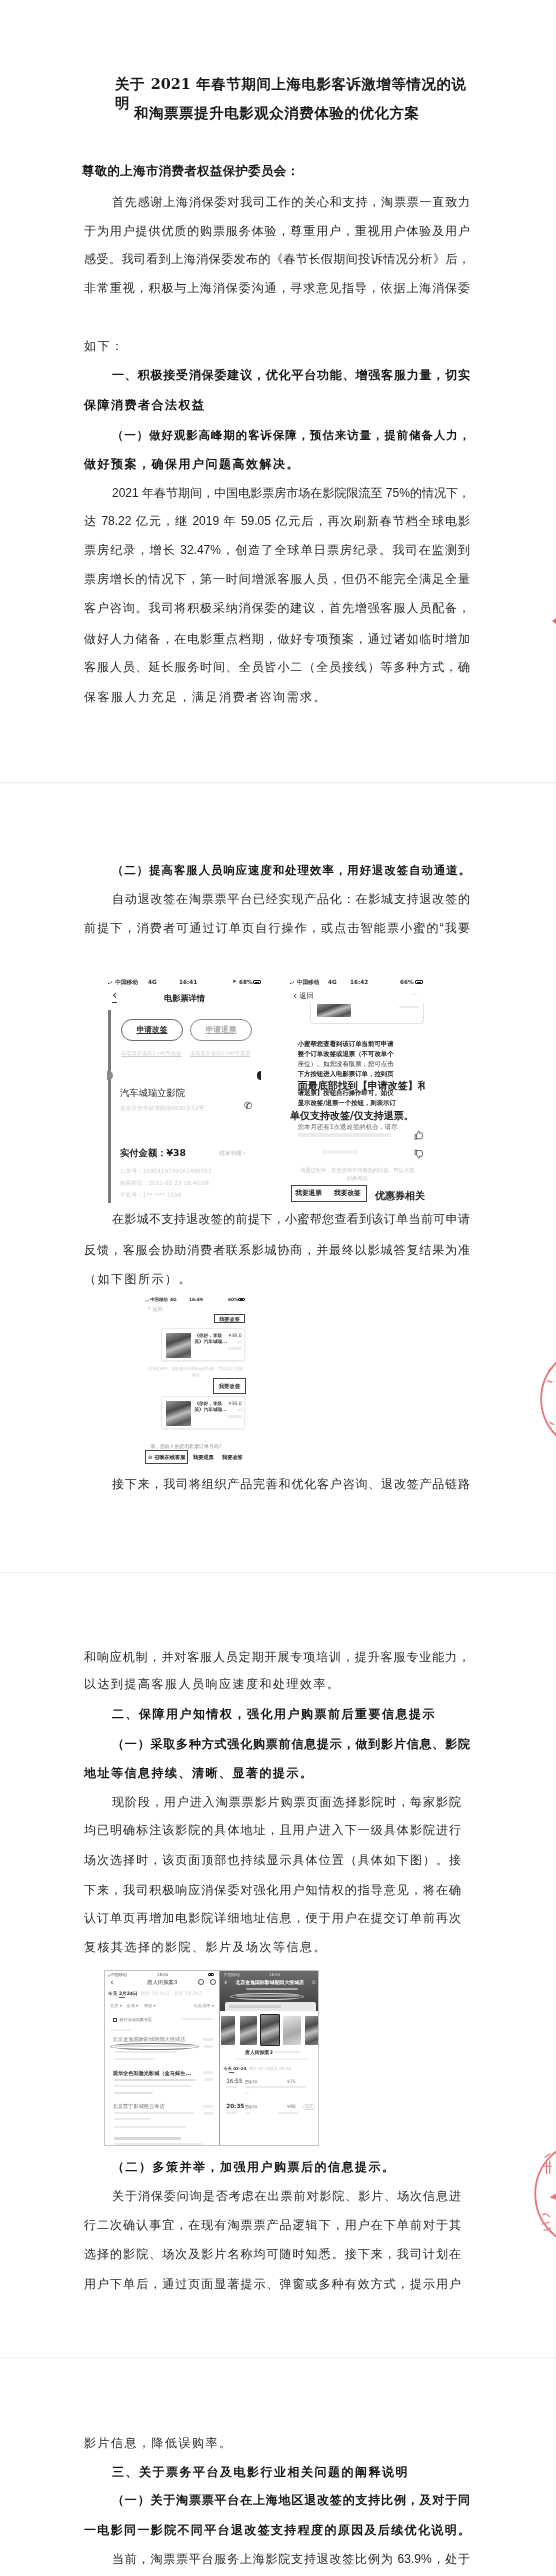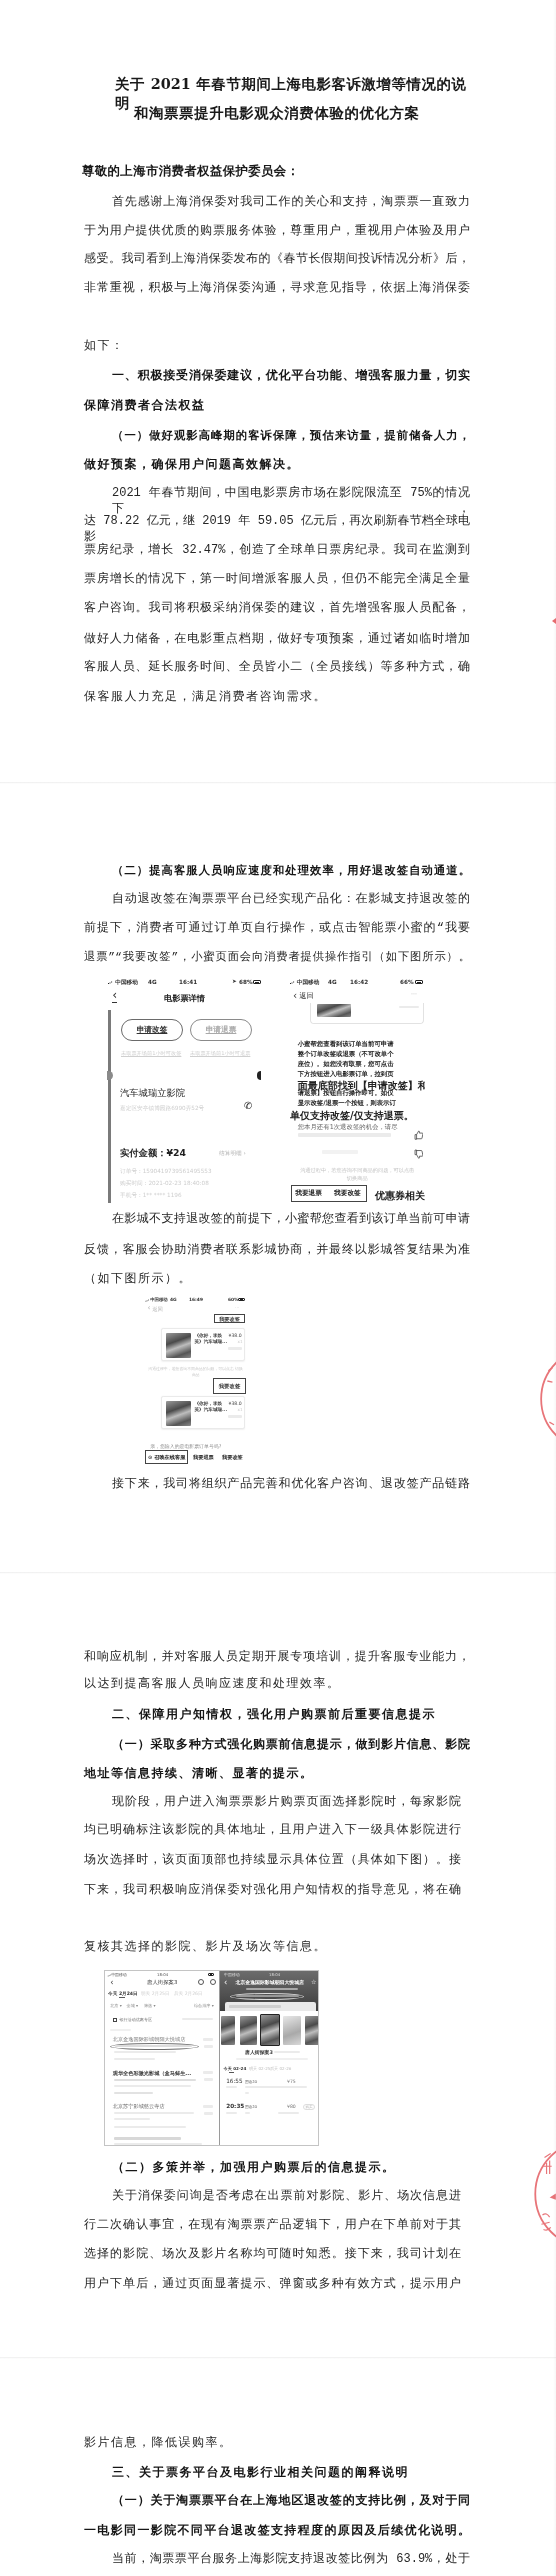--- a/index.html
+++ b/index.html
@@ -3,21 +3,21 @@
 <meta charset="utf-8">
 <style>
 *{box-sizing:border-box;margin:0;padding:0}
 html,body{width:556px;background:#fff}
 body{font-family:"DejaVu Serif","Liberation Serif",serif;color:#1f1f1f;overflow-x:hidden}
 #doc{position:relative;width:556px;height:3934px;background:#fff;overflow:hidden}
 .pgsep{position:absolute;left:0;width:556px;height:2.1px;background:linear-gradient(#ececec,#fafafa 60%,#fff)}
 .edge{position:absolute;top:0;left:553px;width:3.6px;height:3934px;background:linear-gradient(to right,rgba(0,0,0,0),rgba(0,0,0,0.045))}
 .ttl{position:absolute;height:18.5px;line-height:18.5px;font-size:14.4px;font-weight:bold;color:#1a1a1a;font-family:"DejaVu Serif","Liberation Serif",serif;text-align:justify;text-align-last:justify;white-space:normal}
 .sal{position:absolute;left:82px;top:165px;height:15.5px;line-height:15.5px;font-size:12.4px;font-weight:bold;letter-spacing:0.4px;white-space:nowrap;font-family:Liberation Mono, monospace;color:#1a1a1a}
-.ln{position:absolute;left:84px;width:386px;height:15.5px;line-height:15.5px;font-size:12px;color:#262626;font-family:Liberation Mono, monospace}
+.ln{position:absolute;left:84px;width:386px;height:15.5px;line-height:15.5px;font-size:12px;color:#262626;font-family:Liberation Sans, sans-serif}
 .ln.ind{left:112px;width:358px}
 .ln.nar{width:377px}
 .ln.ind.nar{width:349px}
 .ln.j{text-align:justify;text-align-last:justify}
 .ln.e{white-space:nowrap;letter-spacing:1.5px}
 .ln.b{font-weight:bold;font-family:"DejaVu Sans","Liberation Sans",sans-serif;color:#161616}
 .ln.tt{font-size:11.3px}
 
 .ph{position:absolute;background:#fff;overflow:hidden;font-family:"DejaVu Sans","Liberation Sans",sans-serif;color:#333;filter:grayscale(1)}
 .a{position:absolute;white-space:nowrap}
@@ -63,21 +63,20 @@
   <div class="ln j" style="top:543px">票房纪录，增长 32.47%，创造了全球单日票房纪录。我司在监测到</div>
   <div class="ln j" style="top:572px">票房增长的情况下，第一时间增派客服人员，但仍不能完全满足全量</div>
   <div class="ln j" style="top:601px">客户咨询。我司将积极采纳消保委的建议，首先增强客服人员配备，</div>
   <div class="ln j" style="top:632px">做好人力储备，在电影重点档期，做好专项预案，通过诸如临时增加</div>
   <div class="ln j" style="top:660px">客服人员、延长服务时间、全员皆小二（全员接线）等多种方式，确</div>
   <div class="ln e" style="top:690px">保客服人力充足，满足消费者咨询需求。</div>
 
   <div class="ln ind j b tt" style="top:863px">（二）提高客服人员响应速度和处理效率，用好退改签自动通道。</div>
   <div class="ln ind j" style="top:892px">自动退改签在淘票票平台已经实现产品化：在影城支持退改签的</div>
   <div class="ln j" style="top:921px">前提下，消费者可通过订单页自行操作，或点击智能票小蜜的“我要</div>
-  <div class="ln j tt" style="top:950px">退票”“我要改签”，小蜜页面会向消费者提供操作指引（如下图所示）。</div>
 
   <div class="ph" style="left:107px;top:978px;width:155px;height:225px">
     <span class="sigi" style="left:1px;top:2.1px"></span>
     <span class="a" style="left:8.2px;top:0.5px;font-size:5.7px;font-weight:bold">中国移动</span>
     <span class="a" style="left:41px;top:0.5px;font-size:5.7px;font-weight:bold">4G</span>
     <span class="a" style="left:72px;top:0.5px;font-size:5.7px;font-weight:bold">16:41</span>
     <span class="a" style="left:125px;top:0;font-size:5.7px">➤</span>
     <span class="a" style="left:132px;top:0.5px;font-size:5.7px;font-weight:bold">68%</span>
     <span class="bat" style="left:146px;top:2.1px"></span>
     <span class="a" style="left:5.2px;top:11.3px;font-size:12.4px;line-height:12.4px;border-bottom:0.5px solid #333">‹</span>
@@ -85,21 +84,21 @@
     <div class="a" style="left:1px;top:32px;width:2.6px;height:193px;background:#7a7a7a"></div>
     <div class="pill" style="left:14px;top:41px;width:62px;color:#333">申请改签</div>
     <div class="pill" style="left:83px;top:41px;width:62px;color:#a9a9a9;border-color:#8a8a8a">申请退票</div>
     <div class="a" style="left:14px;top:72px;width:61px;font-size:5.2px;line-height:7.7px;color:#cfcfcf;white-space:normal;text-decoration:underline">未取票开场前1小时可改签</div>
     <div class="a" style="left:83px;top:72px;width:61px;font-size:5.2px;line-height:7.7px;color:#cfcfcf;white-space:normal;text-decoration:underline">未取票开场前1小时可退票</div>
     <div class="a" style="left:0;top:93px;width:5.7px;height:8.8px;border-radius:0 4.6px 4.6px 0;background:#8a8a8a"></div>
     <div class="a" style="left:150px;top:93px;width:4.1px;height:8.8px;border-radius:4.6px 0 0 4.6px;background:#222"></div>
     <span class="a" style="left:13px;top:109px;font-size:9.3px;font-weight:normal;color:#1f1f1f">汽车城瑞立影院</span>
     <div class="a" style="left:13px;top:127px;width:98px;font-size:5.7px;line-height:7.7px;color:#cdcdcd;white-space:normal">嘉定区安亭镇博园路6990弄52号</div>
     <span class="a" style="left:137px;top:122px;font-size:9.8px;color:#222">✆</span>
-    <span class="a" style="left:13px;top:169px;font-size:9.3px;font-weight:bold;color:#1f1f1f">实付金额：¥24</span>
+    <span class="a" style="left:13px;top:169px;font-size:9.3px;font-weight:bold;color:#1f1f1f">实付金额：¥38</span>
     <span class="a" style="left:112px;top:172px;font-size:5.7px;color:#b3b3b3">结算明细 ›</span>
     <span class="a" style="left:13px;top:190px;font-size:5.7px;color:#cdcdcd">订单号：1590419739561495553</span>
     <span class="a" style="left:13px;top:202px;font-size:5.7px;color:#cdcdcd">购买时间：2021-02-23 18:40:08</span>
     <span class="a" style="left:13px;top:214px;font-size:5.7px;color:#cdcdcd">手机号：1** **** 1196</span>
   </div>
 
   <div class="ph" style="left:290px;top:978px;width:135px;height:225px">
     <span class="sigi" style="left:0;top:2.1px"></span>
     <span class="a" style="left:6.7px;top:0.5px;font-size:5.7px;font-weight:bold">中国移动</span>
     <span class="a" style="left:38px;top:0.5px;font-size:5.7px;font-weight:bold">4G</span>
@@ -108,21 +107,21 @@
     <span class="bat" style="left:125px;top:2.1px"></span>
     <span class="a" style="left:3.1px;top:11.3px;font-size:10.3px;line-height:12.4px">‹</span>
     <span class="a" style="left:9.3px;top:13.4px;font-size:7.2px;color:#333">返回</span>
     <span class="a" style="left:121px;top:12.4px;font-size:6.2px;color:#aaa">···</span>
     <div class="a" style="left:19.6px;top:25px;width:114px;height:21px;border:0.5px solid #e2e2e2;border-top:none;border-radius:0 0 4.1px 4.1px">
       <div class="poster" style="left:6.2px;top:1px;width:34px;height:13px"></div>
       <div class="fb" style="left:88px;top:3.1px;width:20.6px;height:2.1px"></div>
     </div>
     <span class="a" style="left:7.7px;top:62px;font-size:6.4px;font-weight:bold;color:#222">小蜜帮您查看到该订单当前可申请</span>
     <span class="a" style="left:7.7px;top:72px;font-size:6.4px;font-weight:bold;color:#222">整个订单改签或退票（不可改单个</span>
-    <span class="a" style="left:7.7px;top:82px;font-size:6.4px;font-weight:bold;color:#222">座位）。如您没有取票，您可点击</span>
+    <span class="a" style="left:7.7px;top:82px;font-size:6.4px;font-weight:normal;color:#222">座位）。如您没有取票，您可点击</span>
     <span class="a" style="left:7.7px;top:92px;font-size:6.4px;font-weight:bold;color:#222">下方按钮进入电影票订单，拉到页</span>
     <span class="a" style="left:7.7px;top:101px;font-size:10px;font-weight:bold;color:#222">面最底部找到【申请改签】和【申</span>
     <span class="a" style="left:7.7px;top:111px;font-size:6.4px;font-weight:bold;color:#222">请退票】按钮自行操作即可。如仅</span>
     <span class="a" style="left:7.7px;top:121px;font-size:6.4px;font-weight:bold;color:#222">显示改签/退票一个按钮，则表示订</span>
     <span class="a" style="left:0;top:131px;font-size:10px;font-weight:bold;color:#222">单仅支持改签/仅支持退票。</span>
     <span class="a" style="left:7.7px;top:145px;font-size:6.4px;color:#666">您本月还有1次退改签的机会，请尽</span>
     <div class="fb" style="left:7.7px;top:155px;width:93px;height:3.6px"></div>
     <div class="fb" style="left:32px;top:172px;width:36px;height:3.6px;background:#f2f2f2"></div>
     <svg class="a" style="left:124px;top:152px" width="9.3" height="10.3" viewBox="0 0 18 20">
         <path d="M2 9h3v9H2zM5 9l4-7c2 0 2 2 1.5 4H16c1 0 1.5 1 1.2 2l-1.7 8c-.2.8-.8 1-1.5 1H5" fill="none" stroke="#333" stroke-width="1.4"></path>
@@ -181,20 +180,21 @@
 
   <div class="ln e" style="top:1677px">以达到提高客服人员响应速度和处理效率。</div>
   <div class="ln j" style="top:1650px">和响应机制，并对客服人员定期开展专项培训，提升客服专业能力，</div>
   <div class="ln ind e b" style="top:1707px">二、保障用户知情权，强化用户购票前后重要信息提示</div>
   <div class="ln ind j b" style="top:1737px">（一）采取多种方式强化购票前信息提示，做到影片信息、影院</div>
   <div class="ln e b" style="top:1766px">地址等信息持续、清晰、显著的提示。</div>
   <div class="ln ind j nar" style="top:1795px">现阶段，用户进入淘票票影片购票页面选择影院时，每家影院</div>
   <div class="ln j nar" style="top:1823px">均已明确标注该影院的具体地址，且用户进入下一级具体影院进行</div>
   <div class="ln j nar" style="top:1853px">场次选择时，该页面顶部也持续显示具体位置（具体如下图）。接</div>
   <div class="ln j nar" style="top:1883px">下来，我司积极响应消保委对强化用户知情权的指导意见，将在确</div>
+  <div class="ln j nar" style="top:1911px">认订单页再增加电影院详细地址信息，便于用户在提交订单前再次</div>
   <div class="ln e" style="top:1940px">复核其选择的影院、影片及场次等信息。</div>
 
   <div class="ph" style="left:104px;top:1970px;width:215px;height:176px;border:0.5px solid #c4c4c4">
 
     <div class="a" style="left:0;top:0;width:114px;height:176px">
       <span class="sigi" style="left:1.5px;top:2.1px;transform:scale(.7)"></span>
       <span class="a" style="left:6.2px;top:0.5px;font-size:3.9px;color:#555">中国移动</span>
       <span class="a" style="left:52px;top:0.5px;font-size:3.9px;color:#555">18:04</span>
       <span class="bat" style="left:103px;top:1.5px;width:5.7px;height:3.1px"></span>
       <span class="a" style="left:5.2px;top:5.7px;font-size:8.2px;color:#333">‹</span>

